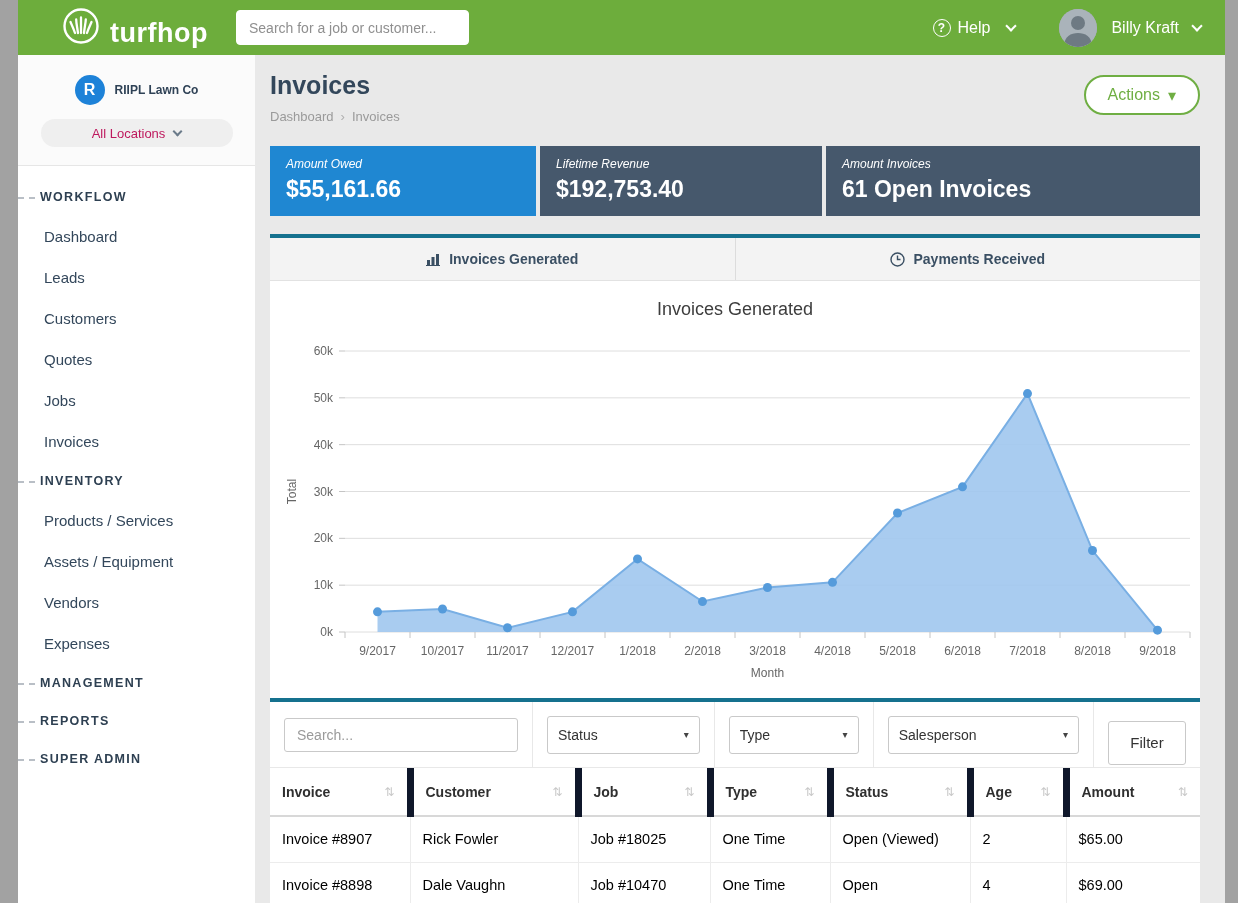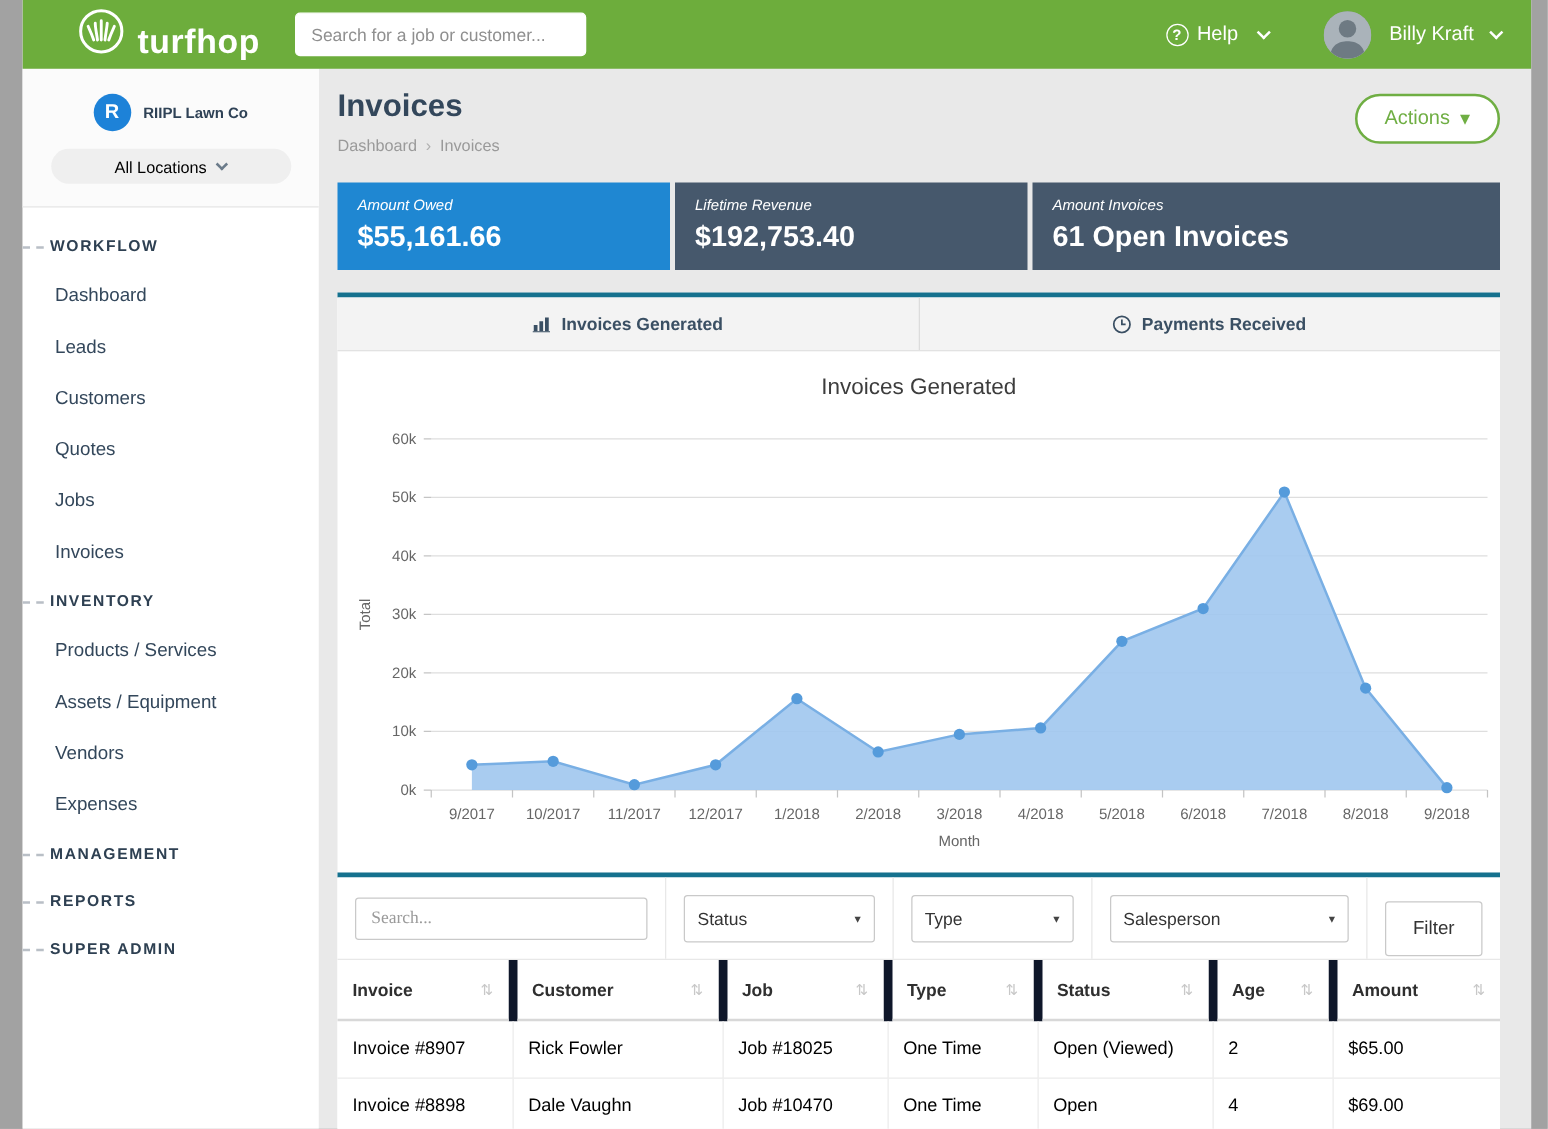--- a/index.html
+++ b/index.html
@@ -33,21 +33,21 @@
   
   .sidebar { position:absolute; left:0; top:55px; width:237px; bottom:0; background:#fff; }
   .side-top { padding-top:20px; background:#fbfbfb; border-bottom:1px solid #e6e6e6;
               padding-bottom:18px; }
   .company { display:flex; align-items:center; justify-content:center; gap:10px; }
   .rbadge { width:30px; height:30px; border-radius:50%; background:#1d82d8; color:#fff;
             font-size:16px; font-weight:bold; display:flex; align-items:center; justify-content:center; }
   .company-name { font-size:12px; font-weight:bold; color:#2f4256; }
   .loc-pill { margin:14px auto 0; width:192px; height:28px; background:#efefef;
               border-radius:14px; display:flex; align-items:center; justify-content:center;
-              gap:9px; font-size:13px; color:#000000; cursor:pointer; }
+              gap:9px; font-size:13px; color:#be185d; cursor:pointer; }
   .loc-pill .chev { border-color:#6b7b8a; width:7px; height:7px; margin-top:-3px; }
   .nav { padding-top:12px; }
   .nav-section { position:relative; padding:12px 0 12px 22px; font-size:12.5px; font-weight:bold;
                  letter-spacing:1.3px; color:#2e4052; cursor:pointer; }
   .nav-section .dash { position:absolute; left:0; top:50%; width:17px; border-top:2px dashed #b9bfc6; }
   .nav-item { padding:12px 0 12px 26px; font-size:15px; color:#33475b; cursor:pointer; }
 
   
   .main { position:absolute; left:237px; top:55px; right:0; bottom:0; padding:0 25px 0 15px; }
   .page-head { position:relative; padding-top:16px; }
@@ -75,21 +75,21 @@
   .tab svg { display:block; }
   .chart-area { height:417px; position:relative; }
   .chart-area svg { position:absolute; inset:0; }
 
   .filters { display:flex; height:66px; border-bottom:1px solid #e8e8e8; background:#fff; }
   .fcell { display:flex; align-items:center; padding:0 14px; border-right:1px solid #e8e8e8; }
   .fc-search { width:265px; } .fc-status { width:183px; } .fc-type { width:160px; }
   .fc-sales { width:222px; } .fc-btn { flex:1; border-right:none; justify-content:center;margin-top:16px; }
   .filter-search { width:100%; height:34px; border:1px solid #c9c9c9; border-radius:3px;
                    padding:0 12px; font-size:14px; color:#444; outline:none;
-                   font-family:Liberation Serif, serif; }
+                   font-family:Liberation Sans, sans-serif; }
   .filter-search::placeholder { color:#9a9a9a; }
   .select { width:100%; height:38px; border:1px solid #c9c9c9; border-radius:3px;
             background:#fff; display:flex; align-items:center; padding:0 10px;
             font-size:14px; color:#333; cursor:pointer; }
   .select .caret { margin-left:auto; font-size:10px; color:#444; }
   .filter-btn { width:78px; height:44px; background:#fff; border:1px solid #c9c9c9;
                 border-radius:3px; font-size:15px; color:#333; cursor:pointer;
                 font-family:"Liberation Sans", sans-serif; }
 
   table.inv { width:100%; border-collapse:collapse; table-layout:fixed; background:#fff; }

